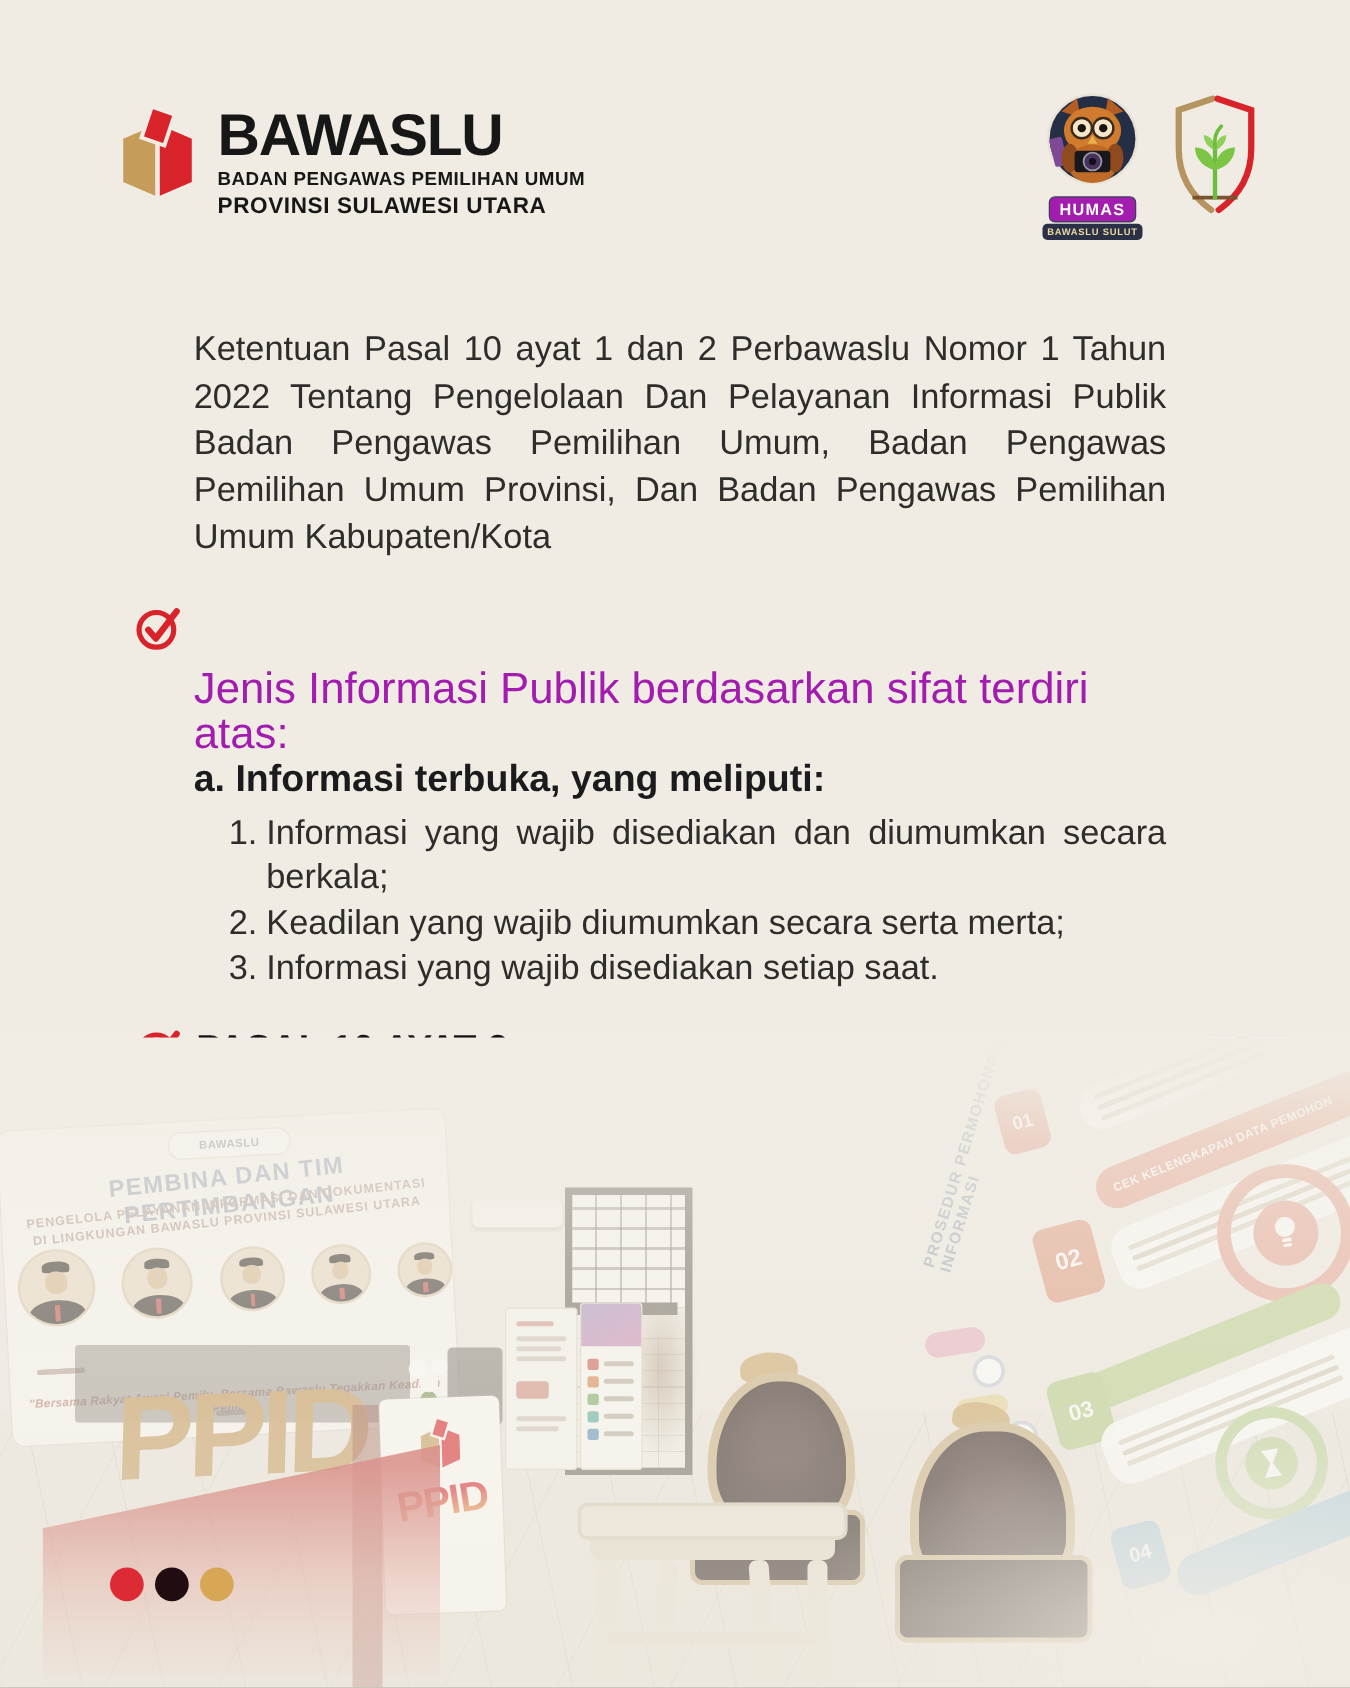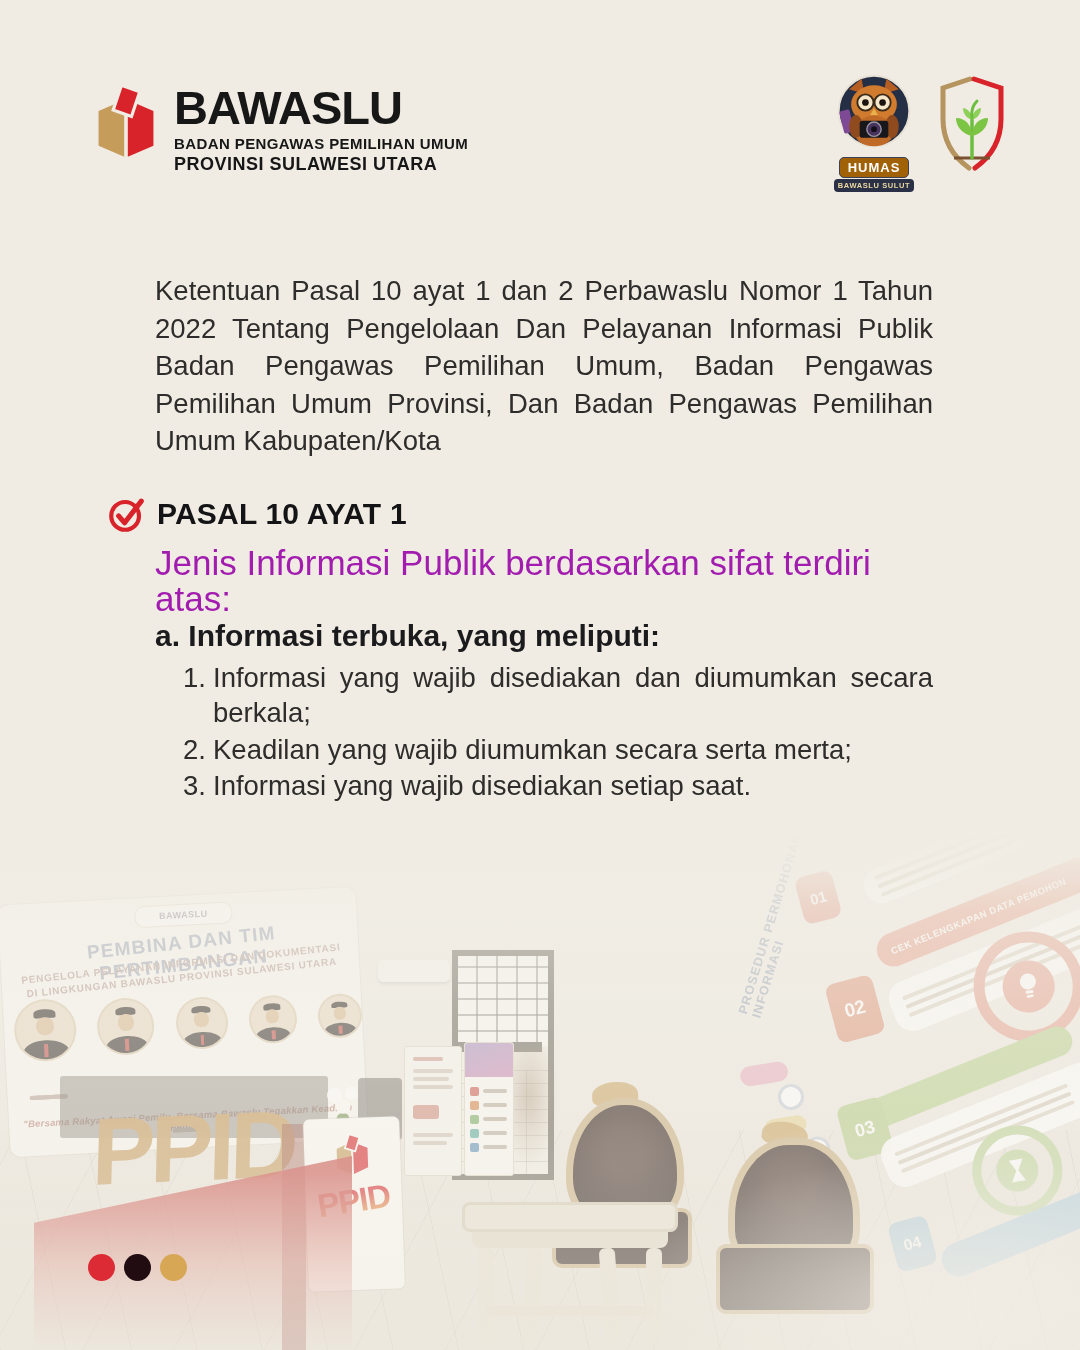--- a/index.html
+++ b/index.html
@@ -10,26 +10,26 @@
   .header{position:absolute;left:0;top:0;width:1080px;height:200px;}
   .brand{position:absolute;left:94px;top:82px;display:flex;align-items:flex-start;gap:16px;}
   .brand-box{width:64px;height:78px;flex:0 0 auto;}
   .brand-text{padding-top:2px;}
   .brand-name{font-size:47px;font-weight:800;letter-spacing:-1px;color:#171717;line-height:1;}
   .brand-sub1{font-size:15px;font-weight:800;color:#171717;letter-spacing:.4px;margin-top:4px;white-space:nowrap;}
   .brand-sub2{font-size:18px;font-weight:800;color:#171717;letter-spacing:.5px;margin-top:2px;white-space:nowrap;}
   .badges{position:absolute;right:68px;top:72px;display:flex;align-items:flex-start;gap:14px;}
   .humas-badge{position:relative;width:88px;text-align:center;}
   .humas-badge svg{width:86px;height:82px;}
-  .humas-label{position:relative;margin-top:-14px;display:inline-block;background:#a16207;color:#FFFFFF;font-weight:800;font-size:13px;letter-spacing:1px;padding:2px 8px;border-radius:5px;border:1px solid #3A4158;}
+  .humas-label{position:relative;margin-top:-14px;display:inline-block;background:#a21caf;color:#FFFFFF;font-weight:800;font-size:13px;letter-spacing:1px;padding:2px 8px;border-radius:5px;border:1px solid #3A4158;}
   .humas-sub{position:relative;display:block;margin:1px auto 0;width:80px;background:#2A3046;color:#EBD9A2;font-weight:800;font-size:7.5px;letter-spacing:.6px;padding:2px 0;border-radius:4px;}
   .shield-icon{width:80px;height:100px;margin-top:2px;}
 
   
-  .content{position:absolute;left:155px;top:272px;width:778px;color:#2B2A28;}
+  .content{position:absolute;left:155px;top:260px;width:778px;color:#2B2A28;}
   .intro{font-size:27.5px;line-height:37.6px;text-align:justify;color:#2E2D2B;}
   .section{margin-top:0;}
   .sec-head{display:flex;align-items:center;gap:12px;margin-left:-47px;}
   .sec-head .chk{width:37px;height:37px;flex:0 0 auto;}
   .sec-title{font-size:30px;font-weight:800;color:#141416;letter-spacing:.2px;}
   .lead{font-size:35px;line-height:36px;margin-top:12px;color:#a21caf;}
   .point{font-size:30px;line-height:36px;font-weight:700;color:#1B1B1D;margin-top:1px;}
   .plain-point{font-size:27.5px;line-height:35px;color:#2E2D2B;margin-top:1px;}
   .numlist{margin-top:6px;}
   .numitem{display:flex;margin:0 0 1px 28px;}
@@ -220,21 +220,20 @@
 
   <div class="content">
     <div class="intro">Ketentuan Pasal 10 ayat 1 dan 2 Perbawaslu Nomor 1 Tahun 2022 Tentang Pengelolaan Dan Pelayanan Informasi Publik Badan Pengawas Pemilihan Umum, Badan Pengawas Pemilihan Umum Provinsi, Dan Badan Pengawas Pemilihan Umum Kabupaten/Kota</div>
 
     <div class="section mt38">
       <div class="sec-head">
         <svg class="chk" viewBox="0 0 40 40">
           <circle cx="18.5" cy="21.5" r="15" fill="none" stroke="#D8232A" stroke-width="4.5"></circle>
           <path d="M11.5 21.5 L18 29 L36 5.5" fill="none" stroke="#D8232A" stroke-width="5.5" stroke-linecap="round" stroke-linejoin="round"></path>
         </svg>
-        <div class="sec-title">PASAL 10 AYAT 1</div>
       </div>
       <div class="lead">Jenis Informasi Publik berdasarkan sifat terdiri atas:</div>
       <div class="point">a. Informasi terbuka, yang meliputi:</div>
       <div class="numlist">
         <div class="numitem">
           <span class="num">1.</span>
           <span class="txt">Informasi yang wajib disediakan dan diumumkan secara berkala;</span>
         </div>
         <div class="numitem">
           <span class="num">2.</span>

